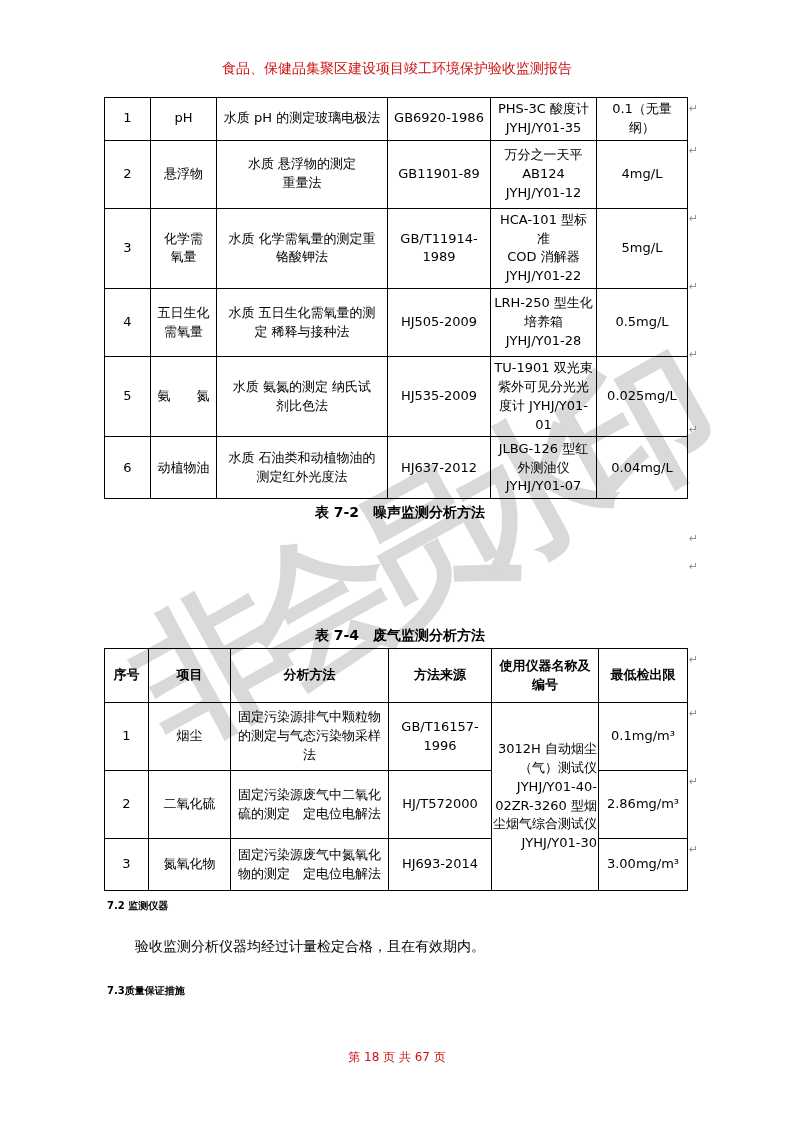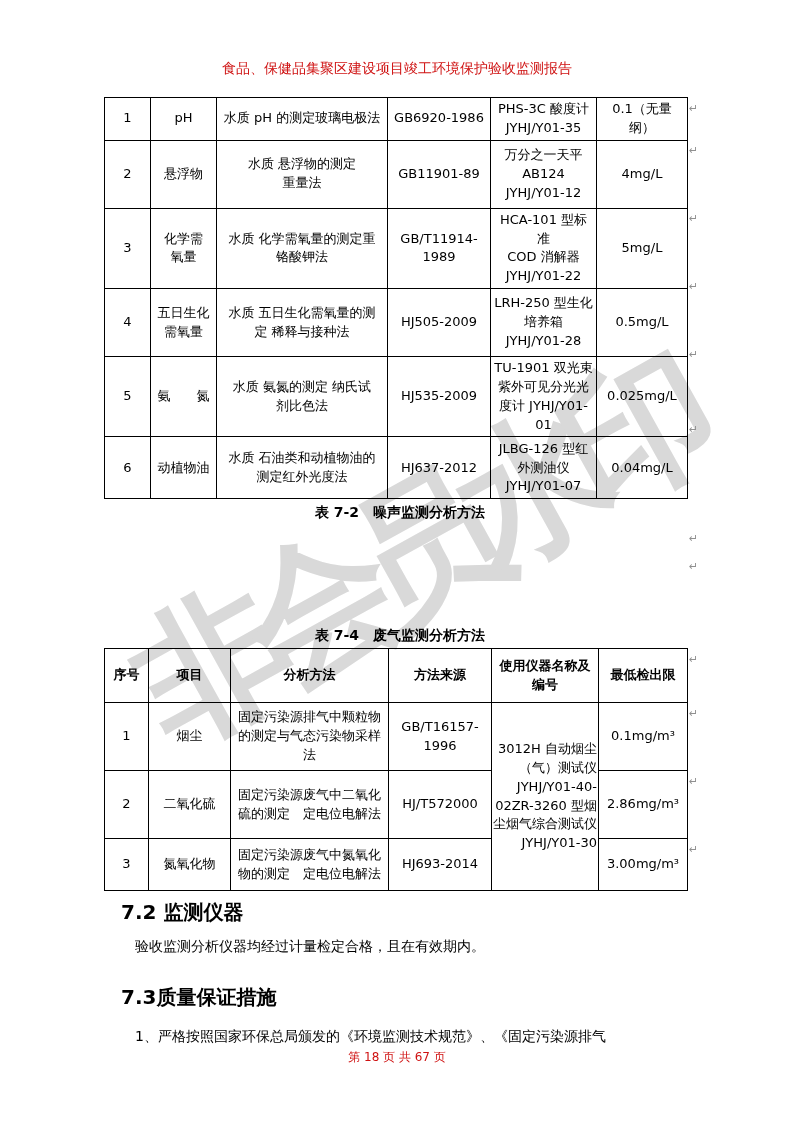--- a/index.html
+++ b/index.html
@@ -75,22 +75,22 @@
     font-size: 14px;
     font-weight: bold;
     padding-left: 6px;
   }
   .t2-title { top: 504px; }
   .t3-title { top: 627px; }
   .underline { text-decoration: underline; }
   .instr-cell { text-align: right; padding: 1px 1px; }
   .sec-h {
     position: absolute;
-    left: 121px;
-    font-size: 20px;
+    left: 107px;
+    font-size: 10px;
     font-weight: bold;
   }
   .sec-p {
     position: absolute;
     left: 107px;
     width: 580px;
     font-size: 14px;
     text-indent: 28px;
   }
   .h72 { top: 899px; }
@@ -259,18 +259,17 @@
     <div class="pilcrow" style="top:533px">↵</div>
     <div class="pilcrow" style="top:561px">↵</div>
     <div class="pilcrow" style="top:654px">↵</div>
     <div class="pilcrow" style="top:708px">↵</div>
     <div class="pilcrow" style="top:776px">↵</div>
     <div class="pilcrow" style="top:844px">↵</div>
 
     <div class="sec-h h72">7.2 监测仪器</div>
     <div class="sec-p p72">验收监测分析仪器均经过计量检定合格，且在有效期内。</div>
     <div class="sec-h h73">7.3质量保证措施</div>
-    <div class="sec-p p73">1、严格按照国家环保总局颁发的《环境监测技术规范》、《固定污染源排气</div>
 
     <div class="doc-footer">第 18 页 共 67 页</div>
 
   </div>
 </div>
 
 </body></html>

